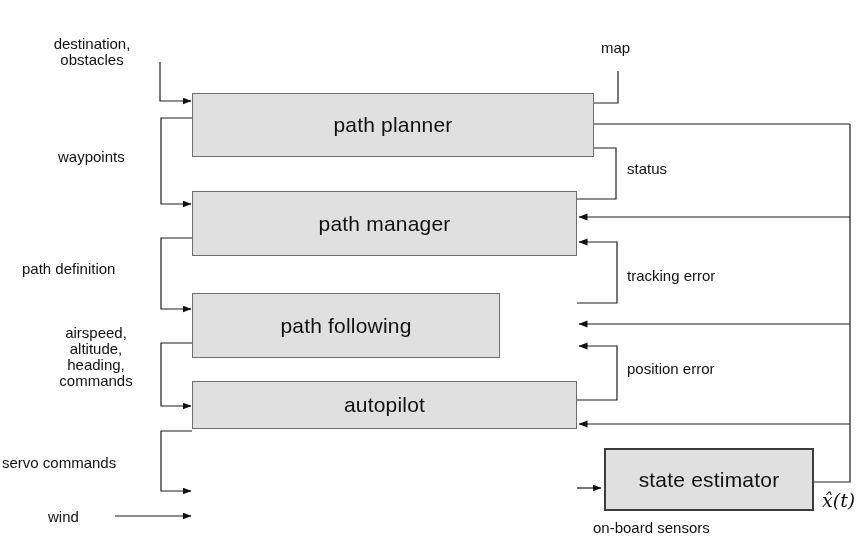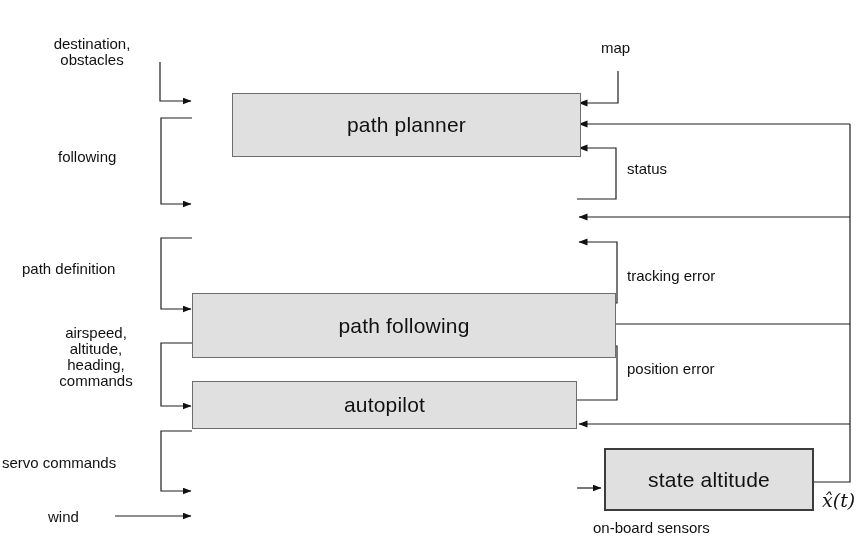--- a/index.html
+++ b/index.html
@@ -68,37 +68,40 @@
       <path d="M577,400 H617 V346 H579" marker-end="url(#arr)"></path>
       <path d="M577,488 H601" marker-end="url(#arr)"></path>
       <path d="M814,482 H850 V124"></path>
       <path d="M850,124 H579" marker-end="url(#arr)"></path>
       <path d="M850,217 H579" marker-end="url(#arr)"></path>
       <path d="M850,324 H579" marker-end="url(#arr)"></path>
       <path d="M850,424 H579" marker-end="url(#arr)"></path>
     </g>
   </svg>
 
-  <div class="block" style="left:192px;top:93px;width:349px;height:64px;margin-left:40px;">
+  <div class="block" style="left:192px;top:93px;width:402px;height:64px;">
     <span>path planner</span>
   </div>
-  <div class="block" style="left:192px;top:293px;width:424px;height:65px;">
+  <div class="block" style="left:192px;top:191px;width:385px;height:65px;">
+    <span>path manager</span>
+  </div>
+  <div class="block" style="left:192px;top:293px;width:308px;height:65px;">
     <span>path following</span>
   </div>
   <div class="block" style="left:192px;top:381px;width:385px;height:48px;">
     <span>autopilot</span>
   </div>
   <div class="block estimator" style="left:604px;top:448px;width:210px;height:63px;">
-    <span>state altitude</span>
+    <span>state estimator</span>
   </div>
 
   <div class="flow-label centered" style="left:34px;top:36px;width:116px;">destination,
 obstacles</div>
   <div class="flow-label" style="left:601px;top:40px;">map</div>
-  <div class="flow-label" style="left:58px;top:149px;">following</div>
+  <div class="flow-label" style="left:58px;top:149px;">waypoints</div>
   <div class="flow-label" style="left:627px;top:161px;">status</div>
   <div class="flow-label" style="left:22px;top:261px;">path definition</div>
   <div class="flow-label" style="left:627px;top:268px;">tracking error</div>
   <div class="flow-label centered" style="left:38px;top:325px;width:116px;">airspeed,
 altitude,
 heading,
 commands</div>
   <div class="flow-label" style="left:627px;top:361px;">position error</div>
   <div class="flow-label" style="left:2px;top:455px;">servo commands</div>
   <div class="flow-label" style="left:48px;top:509px;">wind</div>

